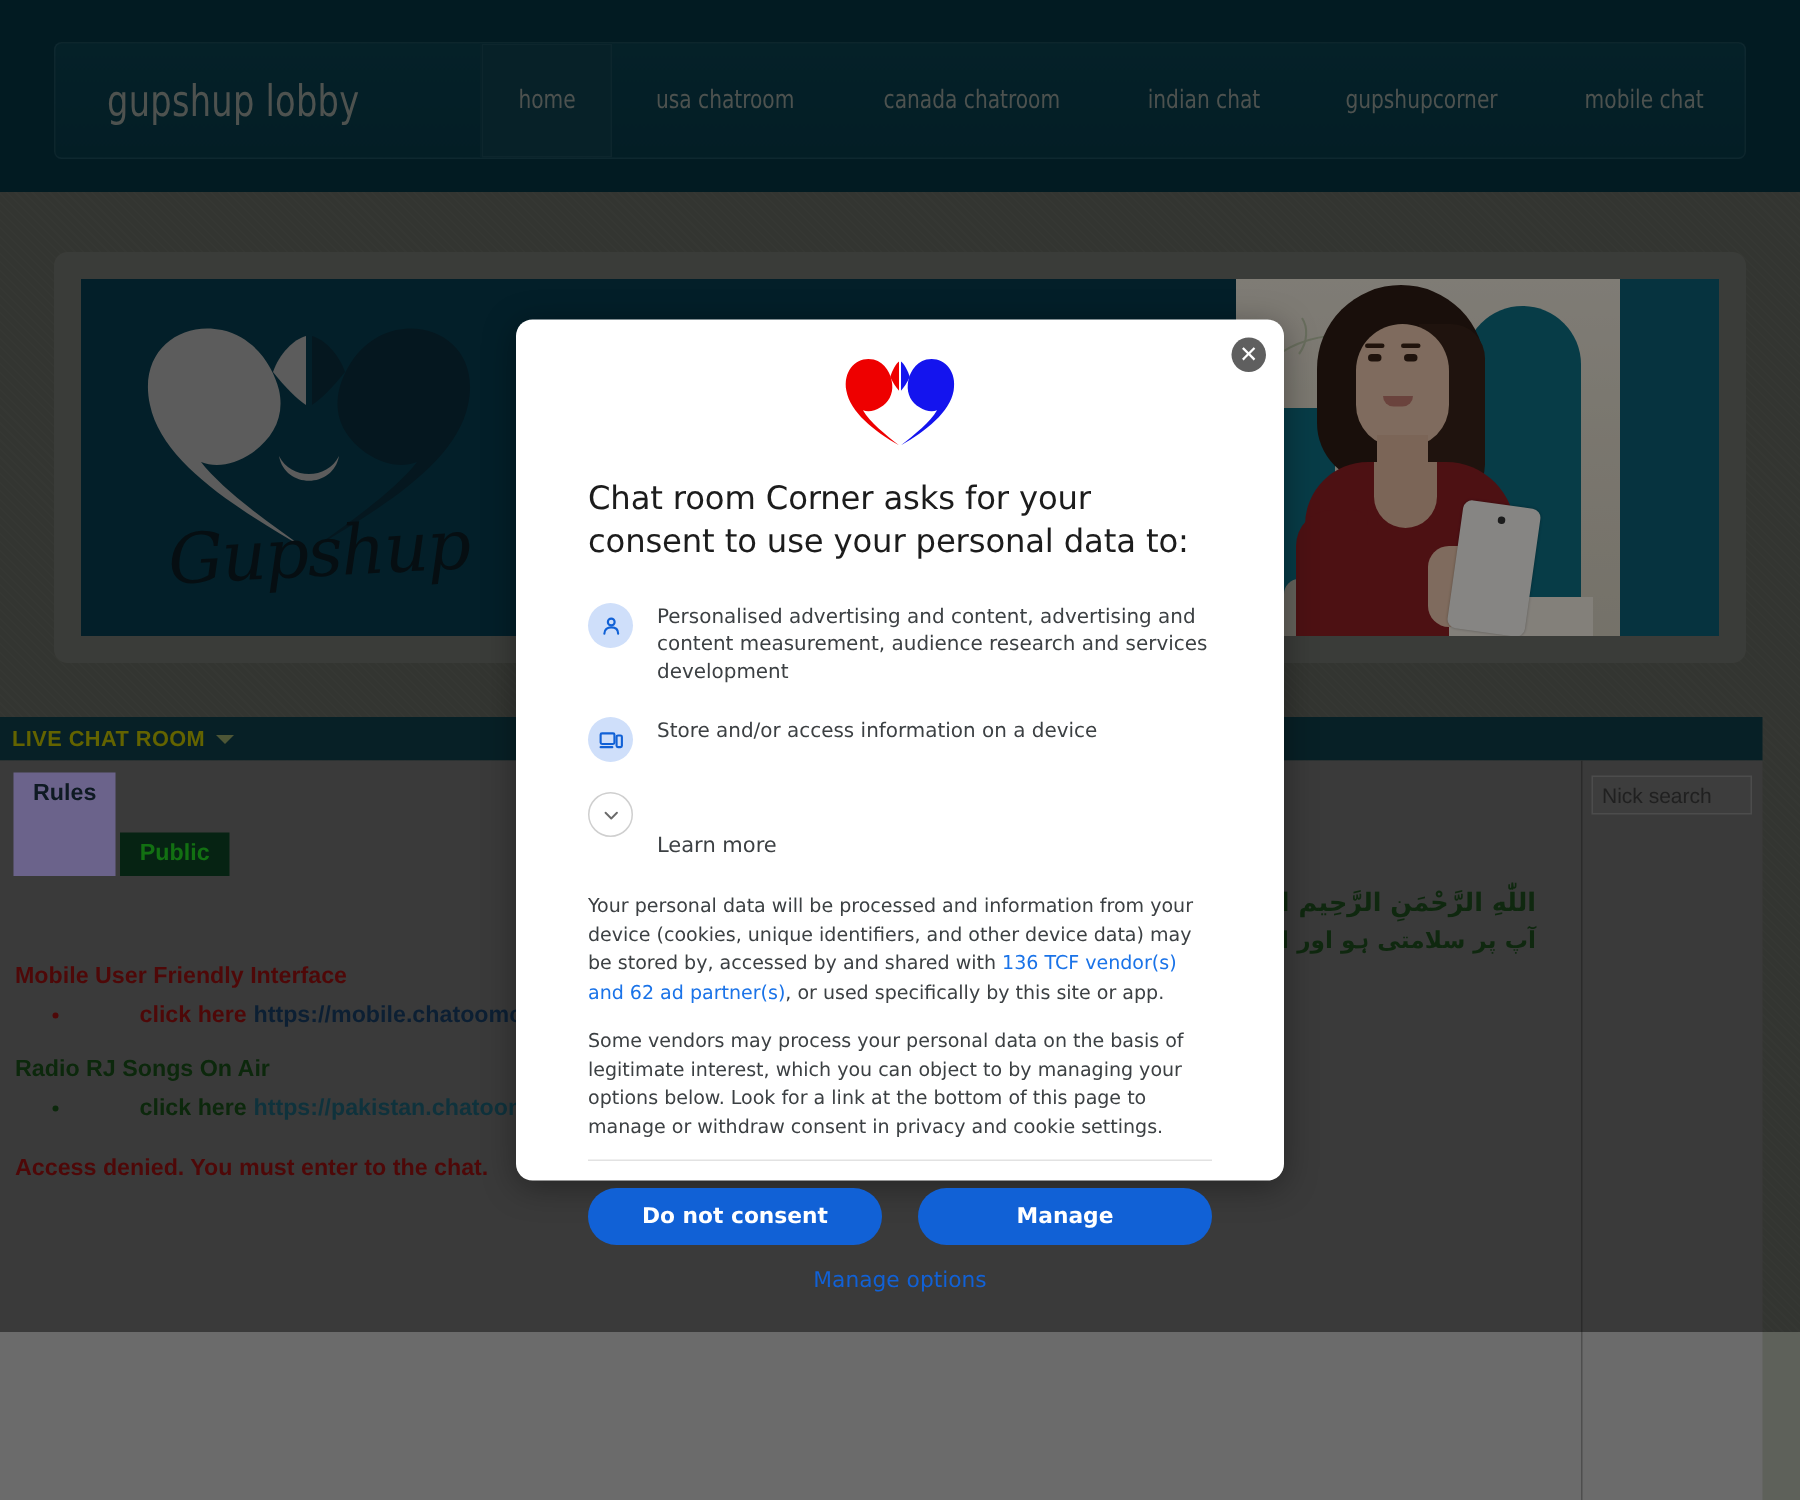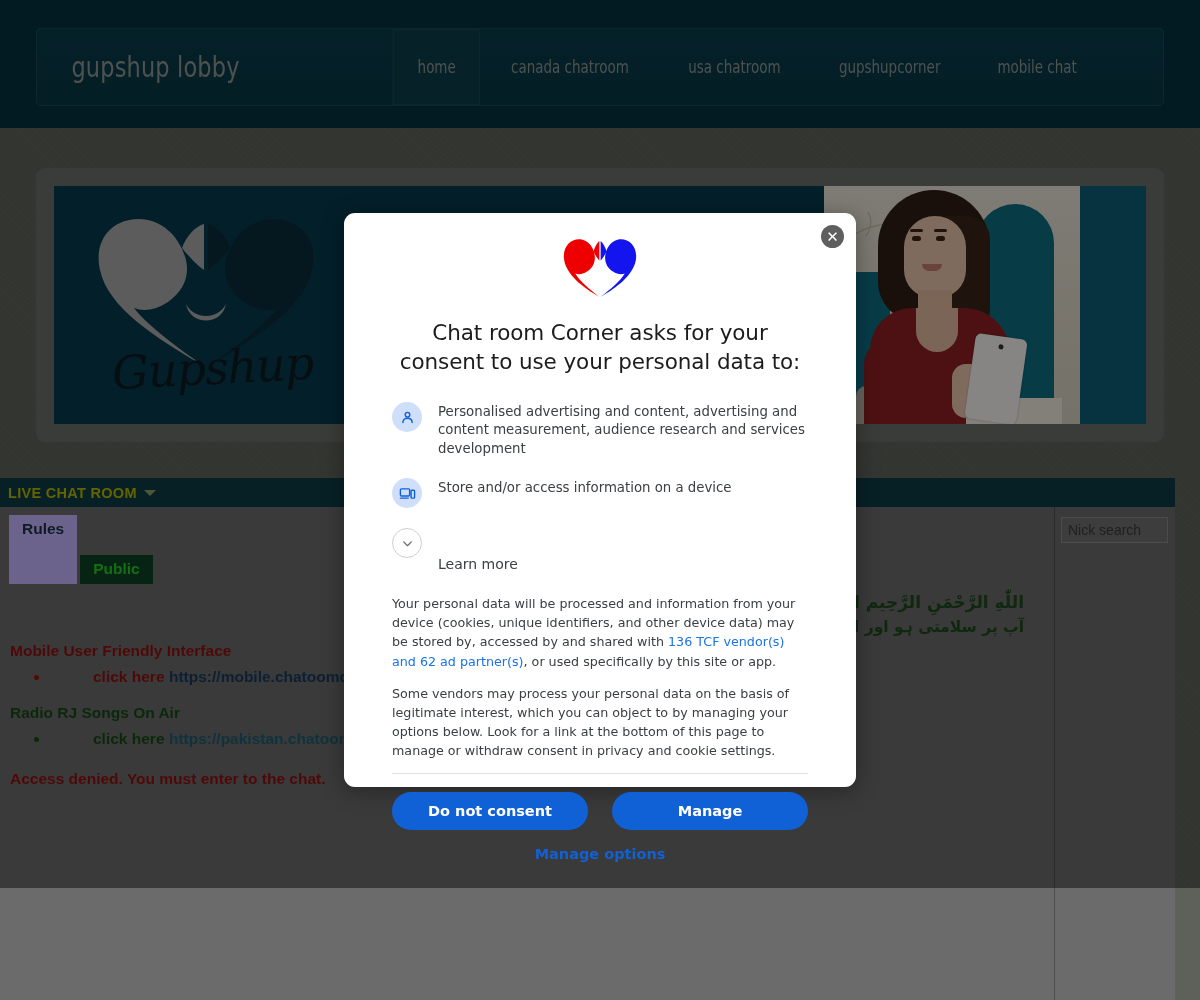--- a/index.html
+++ b/index.html
@@ -320,21 +320,20 @@
     display: flex; align-items: center; justify-content: center;
     font-size: 15px; line-height: 1; cursor: pointer;
     font-family: "Liberation Sans", sans-serif;
   }
   .modal-logo {
     margin: 21px auto 0; width: 78px; height: 66px;
     display: block;
   }
   .modal-title {
     margin-top: 18px;
-    text-align: center;
     font-size: 21.5px;
     line-height: 1.35;
     color: #1c1c1c;
     font-weight: normal;
     letter-spacing: -0.1px;
   }
   .purposes { margin-top: 26px; }
   .purpose {
     display: flex; align-items: flex-start;
     margin-bottom: 20px;
@@ -367,42 +366,45 @@
     flex: 1; height: 38px;
     border: none; border-radius: 19px;
     background: #1161d6; color: #fff;
     font-size: 14.5px; font-weight: bold;
     cursor: pointer;
     font-family: "DejaVu Sans", sans-serif;
   }
   .manage {
     display: block; text-align: center;
     margin-top: 16px;
-    font-size: 14.5px; font-weight: bold;
+    font-size: 14.5px; font-weight: normal;
     color: #1161d6; text-decoration: none;
     cursor: pointer;
   }
 </style>
 </head>
 <body>
 
 <div id="page">
 
   <div class="site-header">
     <div class="nav-shell">
       <div class="brand">gupshup lobby</div>
       <div class="nav-list">
         <div class="nav-item active">
             <span>home</span>
           </div>
         <div class="nav-item">
+            <span>usa chatroom</span>
+          </div>
+        <div class="nav-item">
             <span>canada chatroom</span>
           </div>
         <div class="nav-item">
-            <span>usa chatroom</span>
+            <span>indian chat</span>
           </div>
         <div class="nav-item">
             <span>gupshupcorner</span>
           </div>
         <div class="nav-item">
             <span>mobile chat</span>
           </div>
       </div>
     </div>
   </div>

